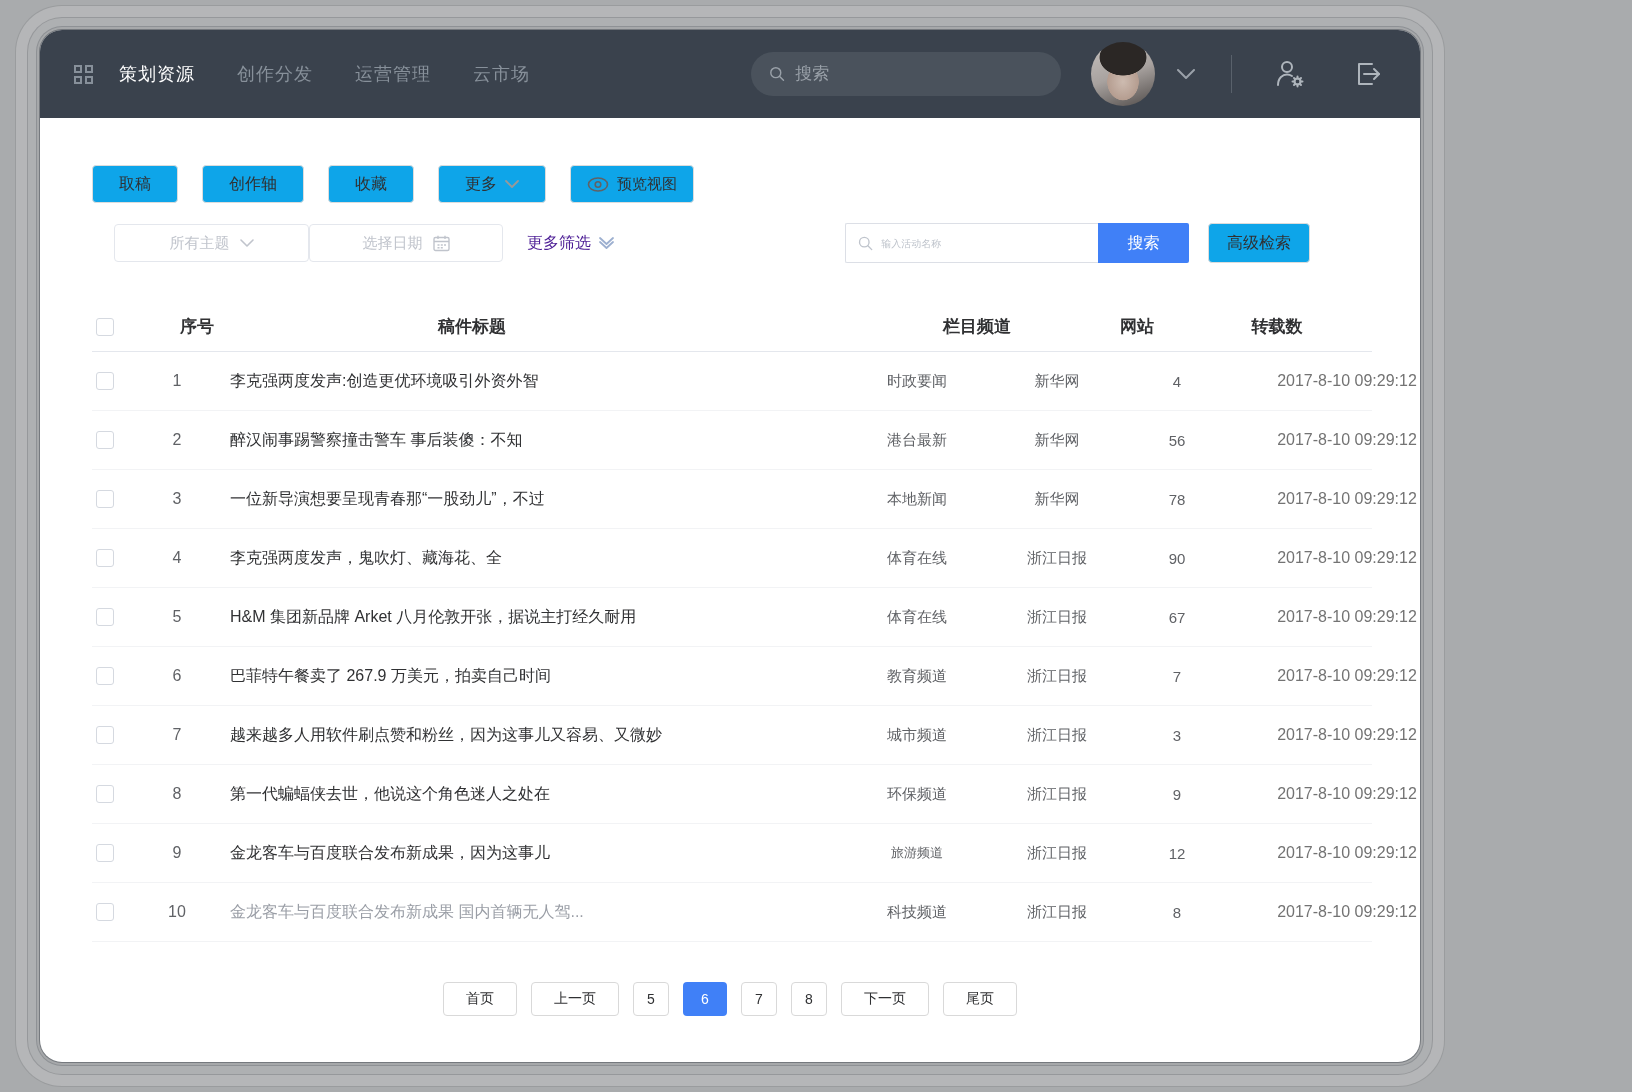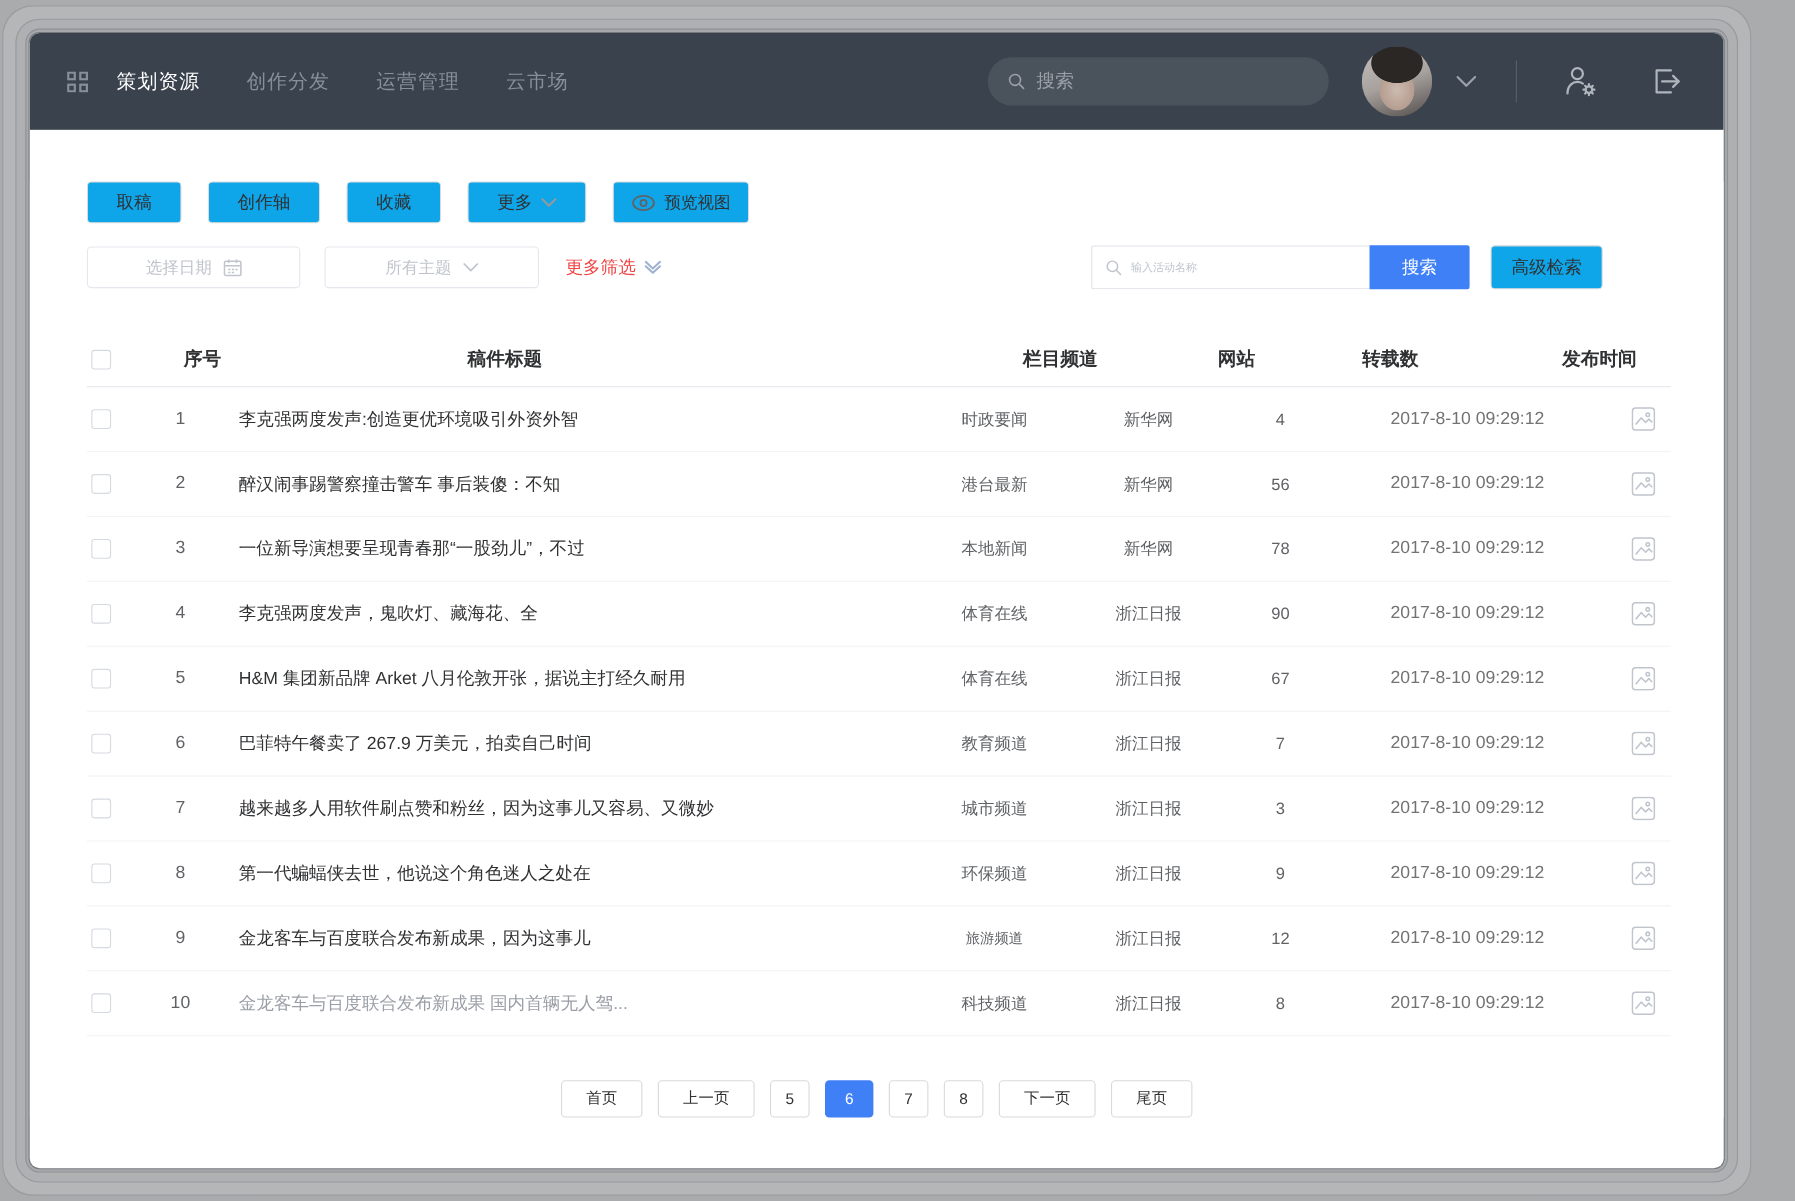--- a/index.html
+++ b/index.html
@@ -1,20 +1,20 @@
 <!DOCTYPE html>
 <html><head>
 <meta charset="utf-8">
 <style>
   * { margin:0; padding:0; box-sizing:border-box; }
   html,body { width:1632px; height:1092px; overflow:hidden;
     font-family:"Liberation Sans","DejaVu Sans",sans-serif; background:#a9abad; }
 
-  .window { position:absolute; left:27px; top:30px; width:1540px; height:1032px;
-    background:#ffffff; border-radius:9px; overflow:hidden;
+  .window { position:absolute; left:40px; top:30px; width:1380px; height:1032px;
+    background:#ffffff; border-radius:22px; overflow:hidden;
     box-shadow:0 0 0 1px #75797e, 0 0 0 3px #a6a8aa, 0 0 0 4px #8e9195,
                0 0 0 12px #aeb0b2, 0 0 0 13px #96989b,
                0 0 0 24px #b5b6b8, 0 0 0 25px #9a9c9e; }
 
   
   .navbar { height:88px; background:#3a424d; display:flex; align-items:center;
     padding:0 38px 0 34px; }
   .grid-icon { width:19px; height:19px; margin-right:26px; flex:none; }
   .nav-menu { display:flex; align-items:center; gap:42px; }
   .nav-item { font-size:18px; color:#87909a; cursor:pointer; letter-spacing:1px; }
@@ -47,21 +47,21 @@
   .btn-preview { margin-left:auto; padding:0 16px; font-size:15px; }
   .btn-preview svg { margin-right:8px; }
 
   .filters { display:flex; align-items:center; margin:20px 110px 0 52px; }
   .fake-select { height:38px; border:1px solid #e4e7ed; border-radius:4px; background:#fff;
     display:flex; align-items:center; justify-content:center; font-size:15px;
     color:#c0c4cc; cursor:pointer; }
   .f-date { width:194px; } .f-topic { width:195px; margin-left:22px; }
   .fake-select svg { margin-left:10px; }
   .more-filter { display:flex; align-items:center; margin-left:24px; font-size:16px;
-    color:#ef4444; cursor:pointer; }
+    color:#4c1d95; cursor:pointer; }
   .more-filter .dbl { margin-left:8px; display:flex; flex-direction:column; }
   .more-filter .dbl svg + svg { margin-top:-5px; }
   .search-group { margin-left:auto; display:flex; align-items:center; }
   .search-box { width:253px; height:40px; border:1px solid #dcdfe6; border-right:none;
     border-radius:2px 0 0 2px; display:flex; align-items:center; padding:0 12px; }
   .search-box input { border:none; outline:none; width:100%; font-size:10px;
     color:#701a75; margin-left:8px;
     font-family:"Liberation Sans","DejaVu Sans",sans-serif; }
   .search-box input::placeholder { color:#bfc4cc; }
   .btn-search { width:91px; height:40px; border:none; border-radius:0 2px 2px 0;
@@ -161,42 +161,42 @@
       <button class="btn btn-preview">
         <svg width="22" height="15" viewBox="0 0 22 15">
           <ellipse cx="11" cy="7.5" rx="9.5" ry="6.5" fill="none" stroke="#606266" stroke-width="1.6"></ellipse>
           <circle cx="11" cy="7.5" r="2.8" fill="none" stroke="#606266" stroke-width="1.6"></circle>
         </svg>
         <span>预览视图</span>
       </button>
     </div>
 
     <div class="filters">
+      <div class="fake-select f-topic">
+        <span>所有主题</span>
+        <svg width="14" height="9" viewBox="0 0 14 9">
+          <polyline points="1,1 7,7 13,1" fill="none" stroke="#c0c4cc" stroke-width="1.6" stroke-linecap="round" stroke-linejoin="round"></polyline>
+        </svg>
+      </div>
       <div class="fake-select f-date">
         <span>选择日期</span>
         <svg width="17" height="17" viewBox="0 0 17 17">
           <g fill="none" stroke="#c0c4cc" stroke-width="1.4">
             <rect x="1" y="2.5" width="15" height="13" rx="1.5"></rect>
             <line x1="1" y1="6.5" x2="16" y2="6.5"></line>
             <line x1="5" y1="0.8" x2="5" y2="4"></line>
               <line x1="12" y1="0.8" x2="12" y2="4"></line>
             <line x1="4.5" y1="10" x2="6.5" y2="10"></line>
               <line x1="7.8" y1="10" x2="9.8" y2="10"></line>
               <line x1="11" y1="10" x2="13" y2="10"></line>
             <line x1="4.5" y1="12.8" x2="6.5" y2="12.8"></line>
               <line x1="7.8" y1="12.8" x2="9.8" y2="12.8"></line>
           </g>
         </svg>
       </div>
-      <div class="fake-select f-topic">
-        <span>所有主题</span>
-        <svg width="14" height="9" viewBox="0 0 14 9">
-          <polyline points="1,1 7,7 13,1" fill="none" stroke="#c0c4cc" stroke-width="1.6" stroke-linecap="round" stroke-linejoin="round"></polyline>
-        </svg>
-      </div>
       <div class="more-filter">
         <span>更多筛选</span>
         <span class="dbl">
           <svg width="15" height="9" viewBox="0 0 15 9">
               <polyline points="1,1 7.5,7 14,1" fill="none" stroke="#9db0d0" stroke-width="1.8" stroke-linecap="round" stroke-linejoin="round"></polyline>
             </svg>
           <svg width="15" height="9" viewBox="0 0 15 9">
               <polyline points="1,1 7.5,7 14,1" fill="none" stroke="#9db0d0" stroke-width="1.8" stroke-linecap="round" stroke-linejoin="round"></polyline>
             </svg>
         </span>

